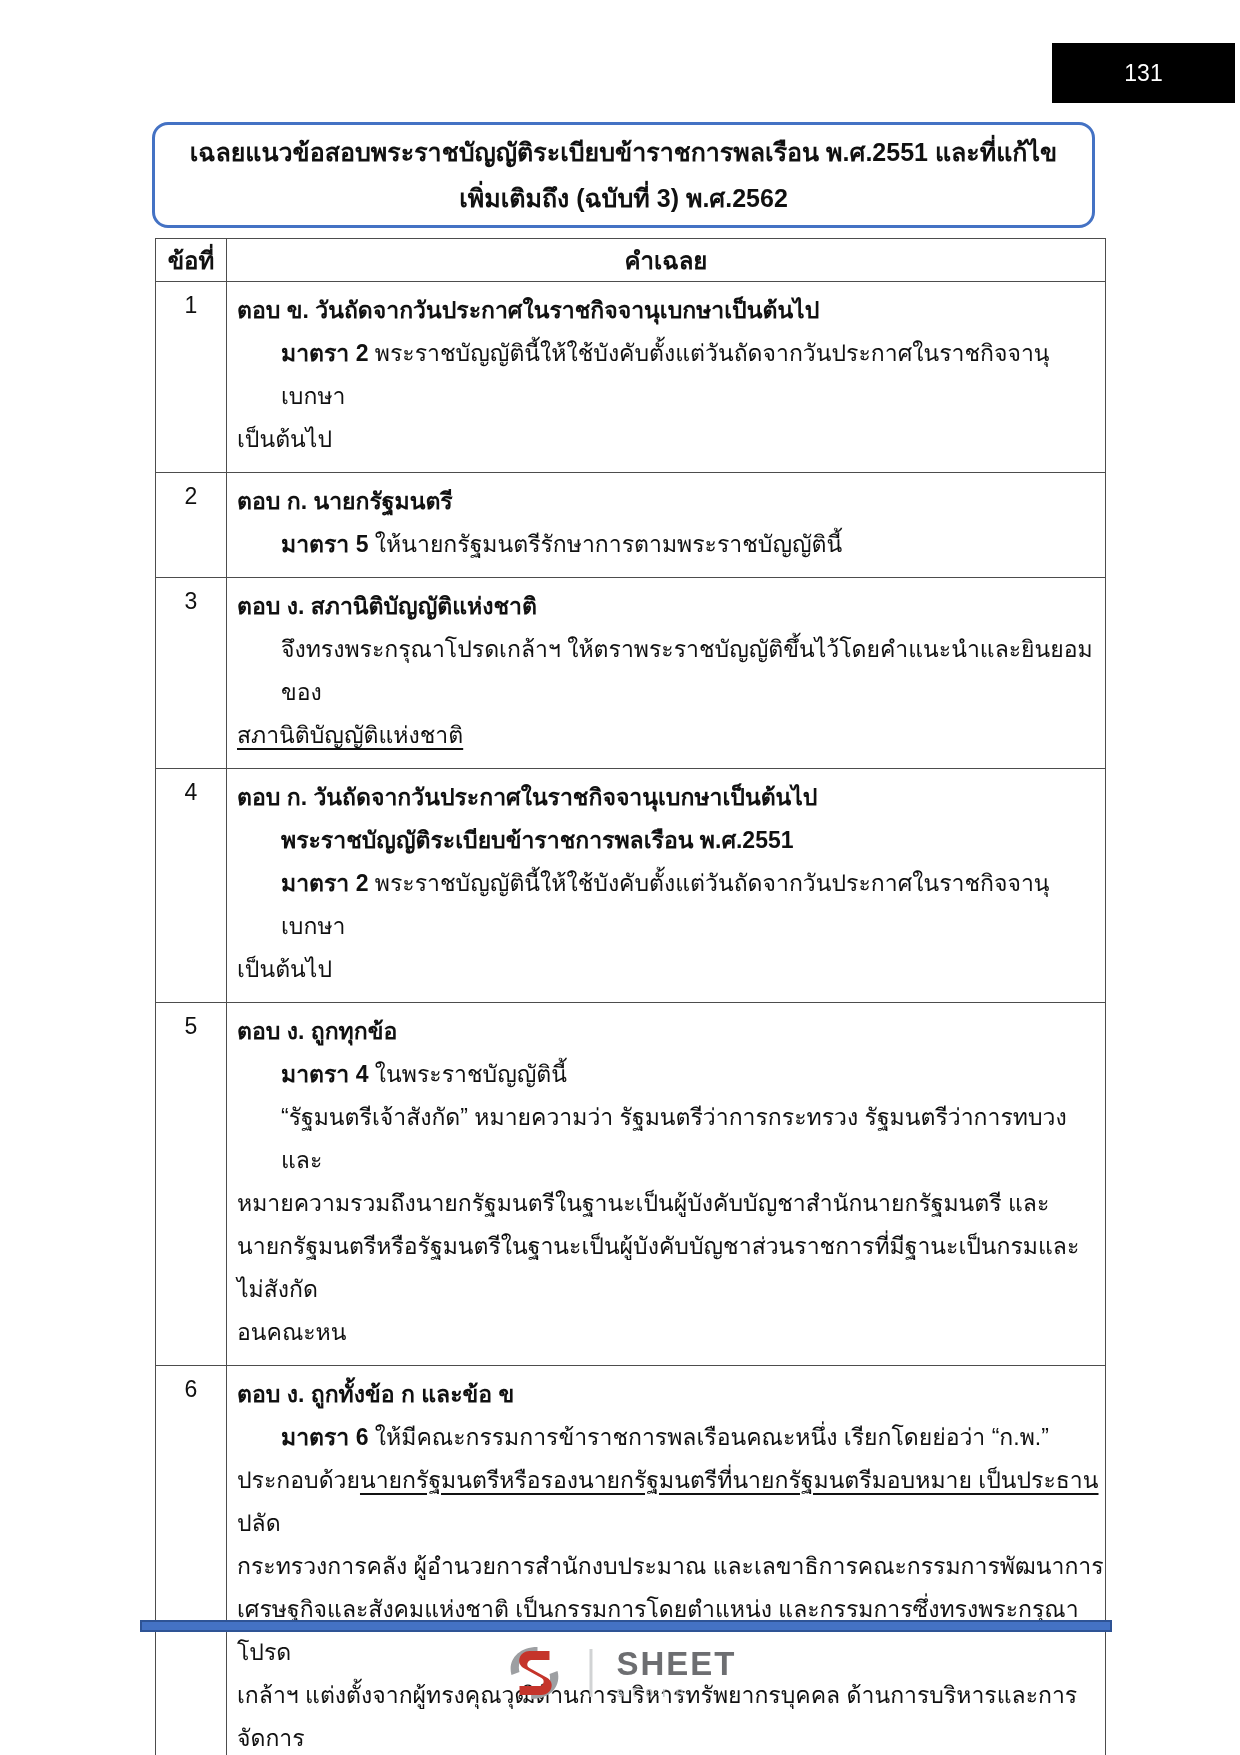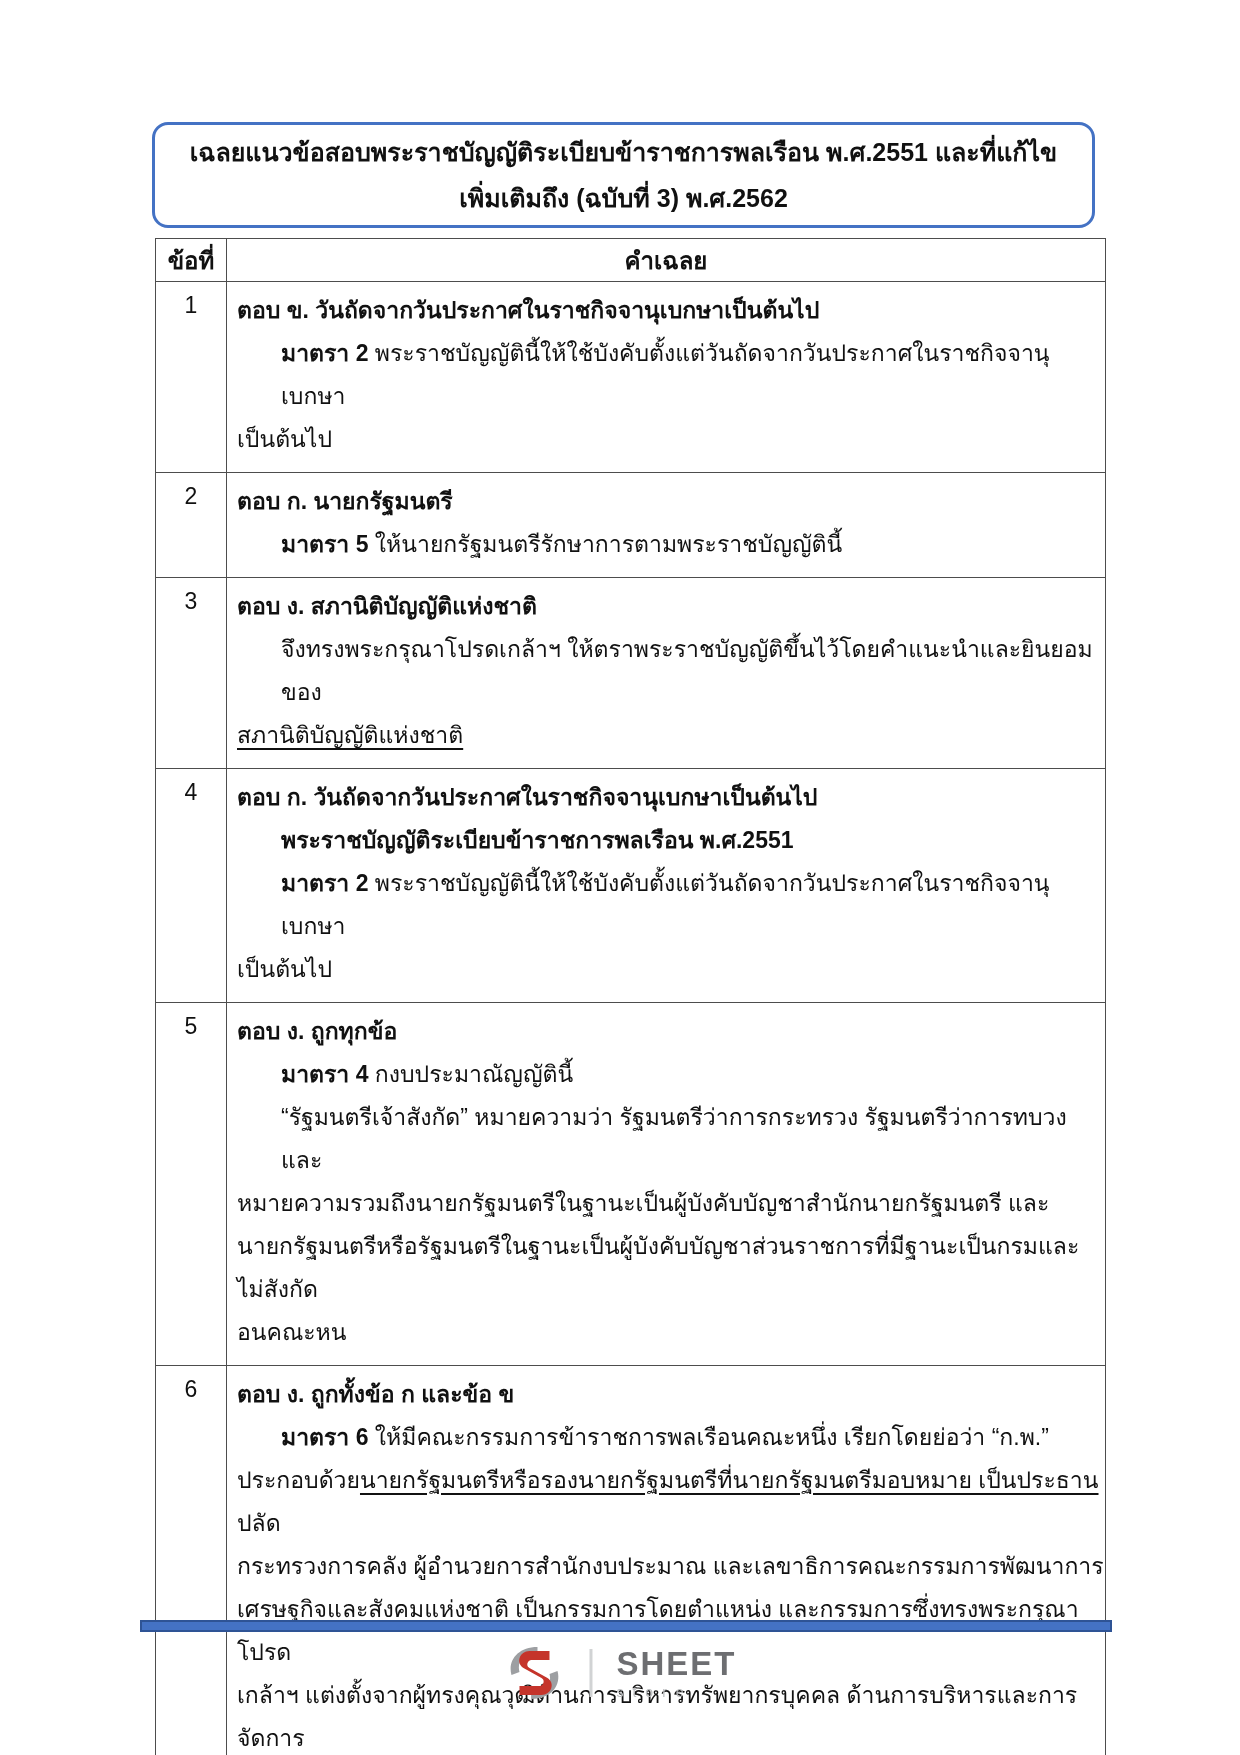--- a/index.html
+++ b/index.html
@@ -51,20 +51,23 @@
   .logo-divider{width:3px;height:48px;background:#d1d3d4;}
   .logo-text{display:flex;flex-direction:column;}
   .brand{font-size:33px;font-weight:bold;color:var(--logo_gray,#6D6E71);letter-spacing:2px;line-height:1;}
   .brand-sub{font-size:14px;color:var(--logo_light,#BCBEC0);letter-spacing:9px;margin-top:4px;}
 </style>
 </head>
 <body>
 
 <div class="page">
 
+  <div class="pagenum-box">
+    <span>131</span>
+  </div>
 
   <div class="title-box">
     <span>เฉลยแนวข้อสอบพระราชบัญญัติระเบียบข้าราชการพลเรือน พ.ศ.2551 และที่แก้ไขเพิ่มเติมถึง (ฉบับที่ 3) พ.ศ.2562</span>
   </div>
 
   <table class="answers">
     <colgroup>
         <col class="col-no">
         <col>
       </colgroup>
@@ -104,21 +107,21 @@
             <div class="line"><span class="b">ตอบ ก. วันถัดจากวันประกาศในราชกิจจานุเบกษาเป็นต้นไป</span></div>
             <div class="line indent"><span class="b">พระราชบัญญัติระเบียบข้าราชการพลเรือน พ.ศ.2551</span></div>
             <div class="line indent"><span class="b">มาตรา 2</span><span> พระราชบัญญัตินี้ให้ใช้บังคับตั้งแต่วันถัดจากวันประกาศในราชกิจจานุเบกษา</span></div>
             <div class="line"><span>เป็นต้นไป</span></div>
           </td>
         </tr>
         <tr>
           <td class="col-no">5</td>
           <td class="ans">
             <div class="line"><span class="b">ตอบ ง. ถูกทุกข้อ</span></div>
-            <div class="line indent"><span class="b">มาตรา 4</span><span> กงบประมาณัญญัตินี้</span></div>
+            <div class="line indent"><span class="b">มาตรา 4</span><span> ในพระราชบัญญัตินี้</span></div>
             <div class="line indent"><span>“รัฐมนตรีเจ้าสังกัด” หมายความว่า รัฐมนตรีว่าการกระทรวง รัฐมนตรีว่าการทบวงและ</span></div>
             <div class="line"><span>หมายความรวมถึงนายกรัฐมนตรีในฐานะเป็นผู้บังคับบัญชาสำนักนายกรัฐมนตรี และ</span></div>
             <div class="line"><span>นายกรัฐมนตรีหรือรัฐมนตรีในฐานะเป็นผู้บังคับบัญชาส่วนราชการที่มีฐานะเป็นกรมและไม่สังกัด</span></div>
             <div class="line"><span>อนคณะหน</span></div>
           </td>
         </tr>
         <tr>
           <td class="col-no">6</td>
           <td class="ans">
             <div class="line"><span class="b">ตอบ ง. ถูกทั้งข้อ ก และข้อ ข</span></div>

